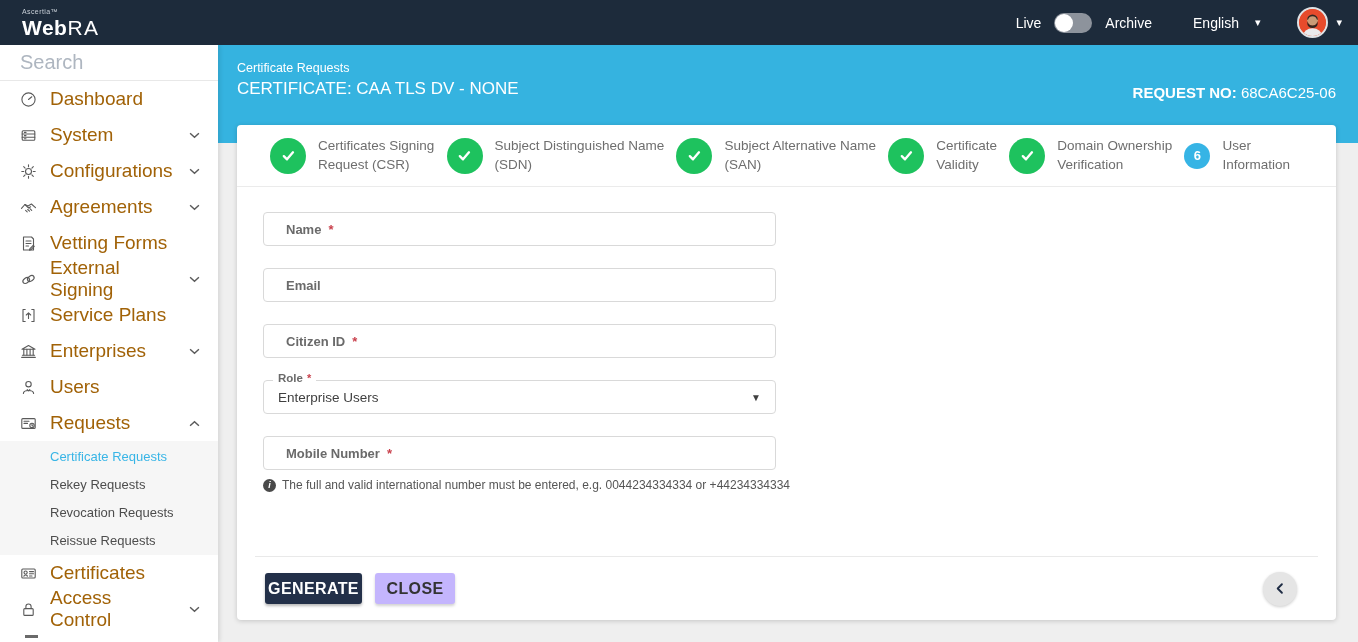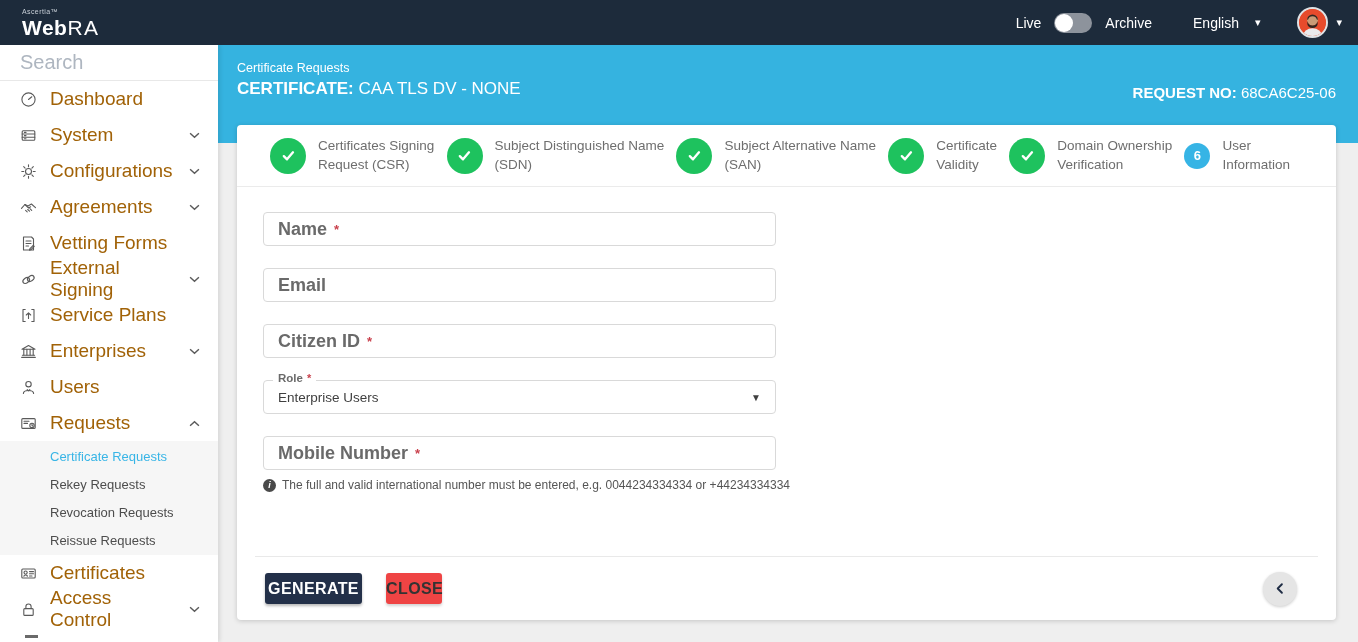--- a/index.html
+++ b/index.html
@@ -50,21 +50,21 @@
     font-size:13px; color:#4d4d4d; cursor:pointer; }
   .submenu-item.active { color:#38b5e6; }
   .partial-ic { width:13px; height:2.5px; background:#6a6a6a; margin:8px 0 0 25px; }
 
   
   .main { position:absolute; top:45px; left:218px; right:0; bottom:0; background:#efefef; }
   .band { height:98px; background:#35b3e0; display:flex; justify-content:space-between;
     padding:16px 22px 0 19px; color:#fff; }
   .bc-crumb { font-size:12.5px; margin-bottom:4px; }
   .bc-title { font-size:17px; }
-  .bc-title .tl { font-weight:bold; }
+  .bc-title .tl { font-weight:normal; }
   .req-no { font-size:15px; margin-top:23px; white-space:nowrap; }
   .req-no .rl { font-weight:bold; }
 
   .card { position:absolute; left:19px; right:22px; top:80px; bottom:22px;
     background:#fff; border-radius:4px; box-shadow:0 1px 5px rgba(0,0,0,.18); z-index:5; }
 
   
   .stepper { display:flex; align-items:center; justify-content:space-between;
     height:62px; padding:0 46px 0 33px; border-bottom:1px solid #ebebeb; }
   .step { display:flex; align-items:center; gap:12px; cursor:pointer; }
@@ -74,21 +74,21 @@
     font-size:13px; font-weight:bold; }
   .check { width:17px; height:17px; fill:none; stroke:#fff; stroke-width:2.2;
     stroke-linecap:round; stroke-linejoin:round; }
   .slabel { font-size:13.5px; color:#6e6e6e; line-height:1.4; }
 
   
   .form-area { padding:25px 0 0 26px; }
   .field { position:relative; width:513px; height:34px; border:1px solid #d9d9d9;
     border-radius:4px; display:flex; align-items:center; padding:0 14px;
     margin-bottom:22px; background:#fff; cursor:text; }
-  .flabel { font-weight:bold; font-size:18px; color:#6a6a6a; }
+  .flabel { font-weight:bold; font-size:13px; color:#6a6a6a;margin-left:8px; }
   .req { color:#c9404c; margin-left:7px; font-size:13px; font-weight:bold; }
   .field.role { cursor:pointer; margin-top:8px; }
   .float-label { position:absolute; top:-8px; left:9px; background:#fff; padding:0 5px;
     font-size:11.5px; color:#6a6a6a; font-weight:bold; line-height:1; }
   .float-label .req { font-size:11px; margin-left:4px; }
   .rvalue { font-size:13.5px; color:#3f3f3f; }
   .select-caret { margin-left:auto; font-size:10px; color:#3f3f3f; }
   .hint { display:flex; align-items:center; gap:6px; margin-top:-14px;
     font-size:12px; color:#555; }
   .hint-ic { width:13px; height:13px; border-radius:50%; background:#4a4a4a; color:#fff;
@@ -96,21 +96,21 @@
     font-style:italic; flex:none; }
 
   
   .card-divider { position:absolute; left:18px; right:18px; bottom:63px; height:1px;
     background:#e9e9e9; }
   .card-footer { position:absolute; left:28px; right:22px; bottom:0; height:63px;
     display:flex; align-items:center; }
   .btn { height:31px; border:none; border-radius:3px; font-size:16px; font-weight:bold;
     letter-spacing:.4px; cursor:pointer; font-family:"Liberation Sans",sans-serif; }
   .btn.dark { width:97px; background:#233049; color:#fff; box-shadow:0 2px 3px rgba(0,0,0,.28); }
-  .btn.light { width:56px; background:#ef4444; color:#333; margin-left:24px;
+  .btn.light { width:80px; background:#c4b5fd; color:#333; margin-left:13px;
     box-shadow:0 2px 3px rgba(0,0,0,.18); }
   .back-btn { margin-left:auto; margin-right:17px; width:34px; height:34px; border-radius:50%;
     background:#e5e5e5; display:flex; align-items:center; justify-content:center;
     cursor:pointer; box-shadow:0 1px 3px rgba(0,0,0,.2); }
   .backch { width:15px; height:15px; fill:none; stroke:#1f2c44; stroke-width:2;
     stroke-linecap:round; stroke-linejoin:round; }
 </style>
 </head>
 <body>
 

